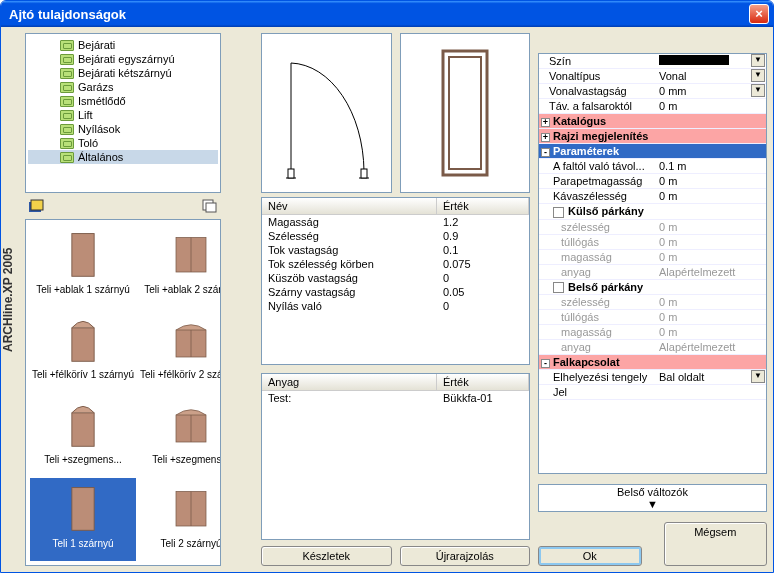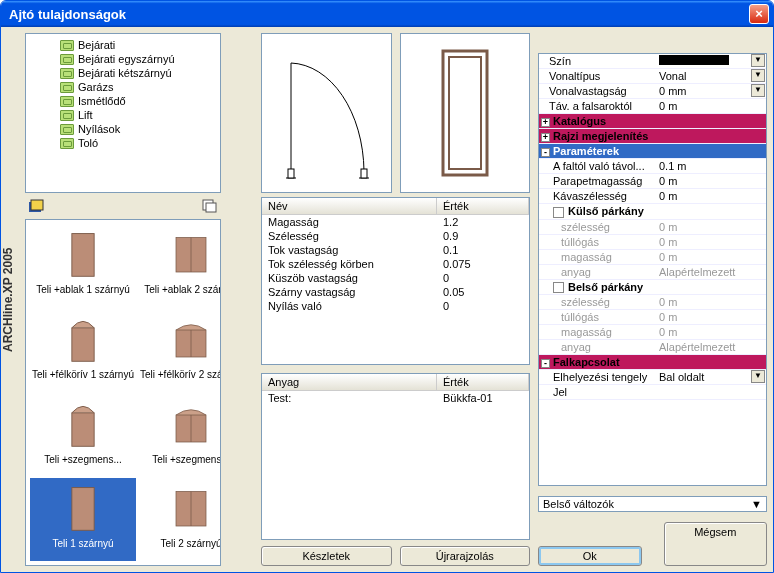--- a/index.html
+++ b/index.html
@@ -38,27 +38,27 @@
 .c-name{width:175px;} .c-val{flex:1;}
 .btn { background:#ece9d8; border:1px solid #888; border-radius:3px; padding:3px 0; text-align:center; cursor:pointer; box-shadow:inset 1px 1px #fff;}
 .btn.def{box-shadow:inset 0 0 0 2px #8cc8f0, inset 1px 1px #fff;margin-top:24px;}
 .mid-btns { display:flex; gap:8px; margin-top:6px;}
 .mid-btns .btn{flex:1;}
 .col-right { width:228px; flex:1;}
 .props { background:#fff; border:1px solid #7f9db9; flex:1; overflow:auto; font-size:10px;}
 .prow { display:flex; border-bottom:1px solid #eef; align-items:center;}
 .pname { width:116px; padding:1px 4px 1px 10px;}
 .pval { flex:1; padding:1px 4px; position:relative;}
-.prow.hdr { background:#be185d; font-weight:bold;}
+.prow.hdr { background:#fca5a5; font-weight:bold;}
 .prow.hdr .pname{padding-left:2px; width:100%;}
 .prow.sel { background:#316ac5; color:#fff;}
 .prow.dis { color:#999;}
 .plus{display:inline-block;width:9px;height:9px;border:1px solid #888;text-align:center;line-height:7px;font-size:9px;margin-right:3px;background:#fff;color:#000;}
 .dd{position:absolute;right:1px;top:0;width:14px;height:13px;background:#ece9d8;border:1px solid #888;text-align:center;line-height:10px;font-size:8px;cursor:pointer;}
-.combo { margin-top:10px; background:#fff; border:1px solid #7f9db9; padding:1px 4px; display:flex; align-items:center; justify-content:space-between; cursor:pointer;}
+.combo { margin-top:10px; background:#fff; border:1px solid #7f9db9; padding:1px 4px; display:flex; align-items:center; justify-content:space-between; cursor:pointer;flex-direction:column;}
 .right-btns { display:flex; gap:22px; margin-top:10px;}
 .right-btns .btn{flex:1;}
 .swatch{display:inline-block;width:70px;height:10px;background:linear-gradient(to right,#000,#000);}
 .chk{display:inline-block;width:11px;height:11px;border:1px solid #888;background:#fff;margin-right:4px;vertical-align:middle;}
 svg{display:block;}
 .door-svg{width:36px;height:52px;}
 </style>
 </head>
 <body>
 
@@ -106,20 +106,25 @@
             <div class="tree-item">
               <span style="width:24px"></span>
               <span class="tree-icon"></span>
               <span>Nyílások</span>
             </div>
             <div class="tree-item">
               <span style="width:24px"></span>
               <span class="tree-icon"></span>
               <span>Toló</span>
             </div>
+            <div class="tree-item sel">
+              <span style="width:24px"></span>
+              <span class="tree-icon"></span>
+              <span>Általános</span>
+            </div>
           </div>
         <div class="toolbar">
           <div class="tool-ic">
             <svg width="16" height="14">
                 <rect x="1" y="3" width="12" height="10" fill="#2e58a6" stroke="#194" stroke-width="0"></rect>
                 <rect x="3" y="1" width="12" height="10" fill="#f2d24a" stroke="#333"></rect>
               </svg>
           </div>
           <div class="tool-ic">
             <svg width="16" height="14">

